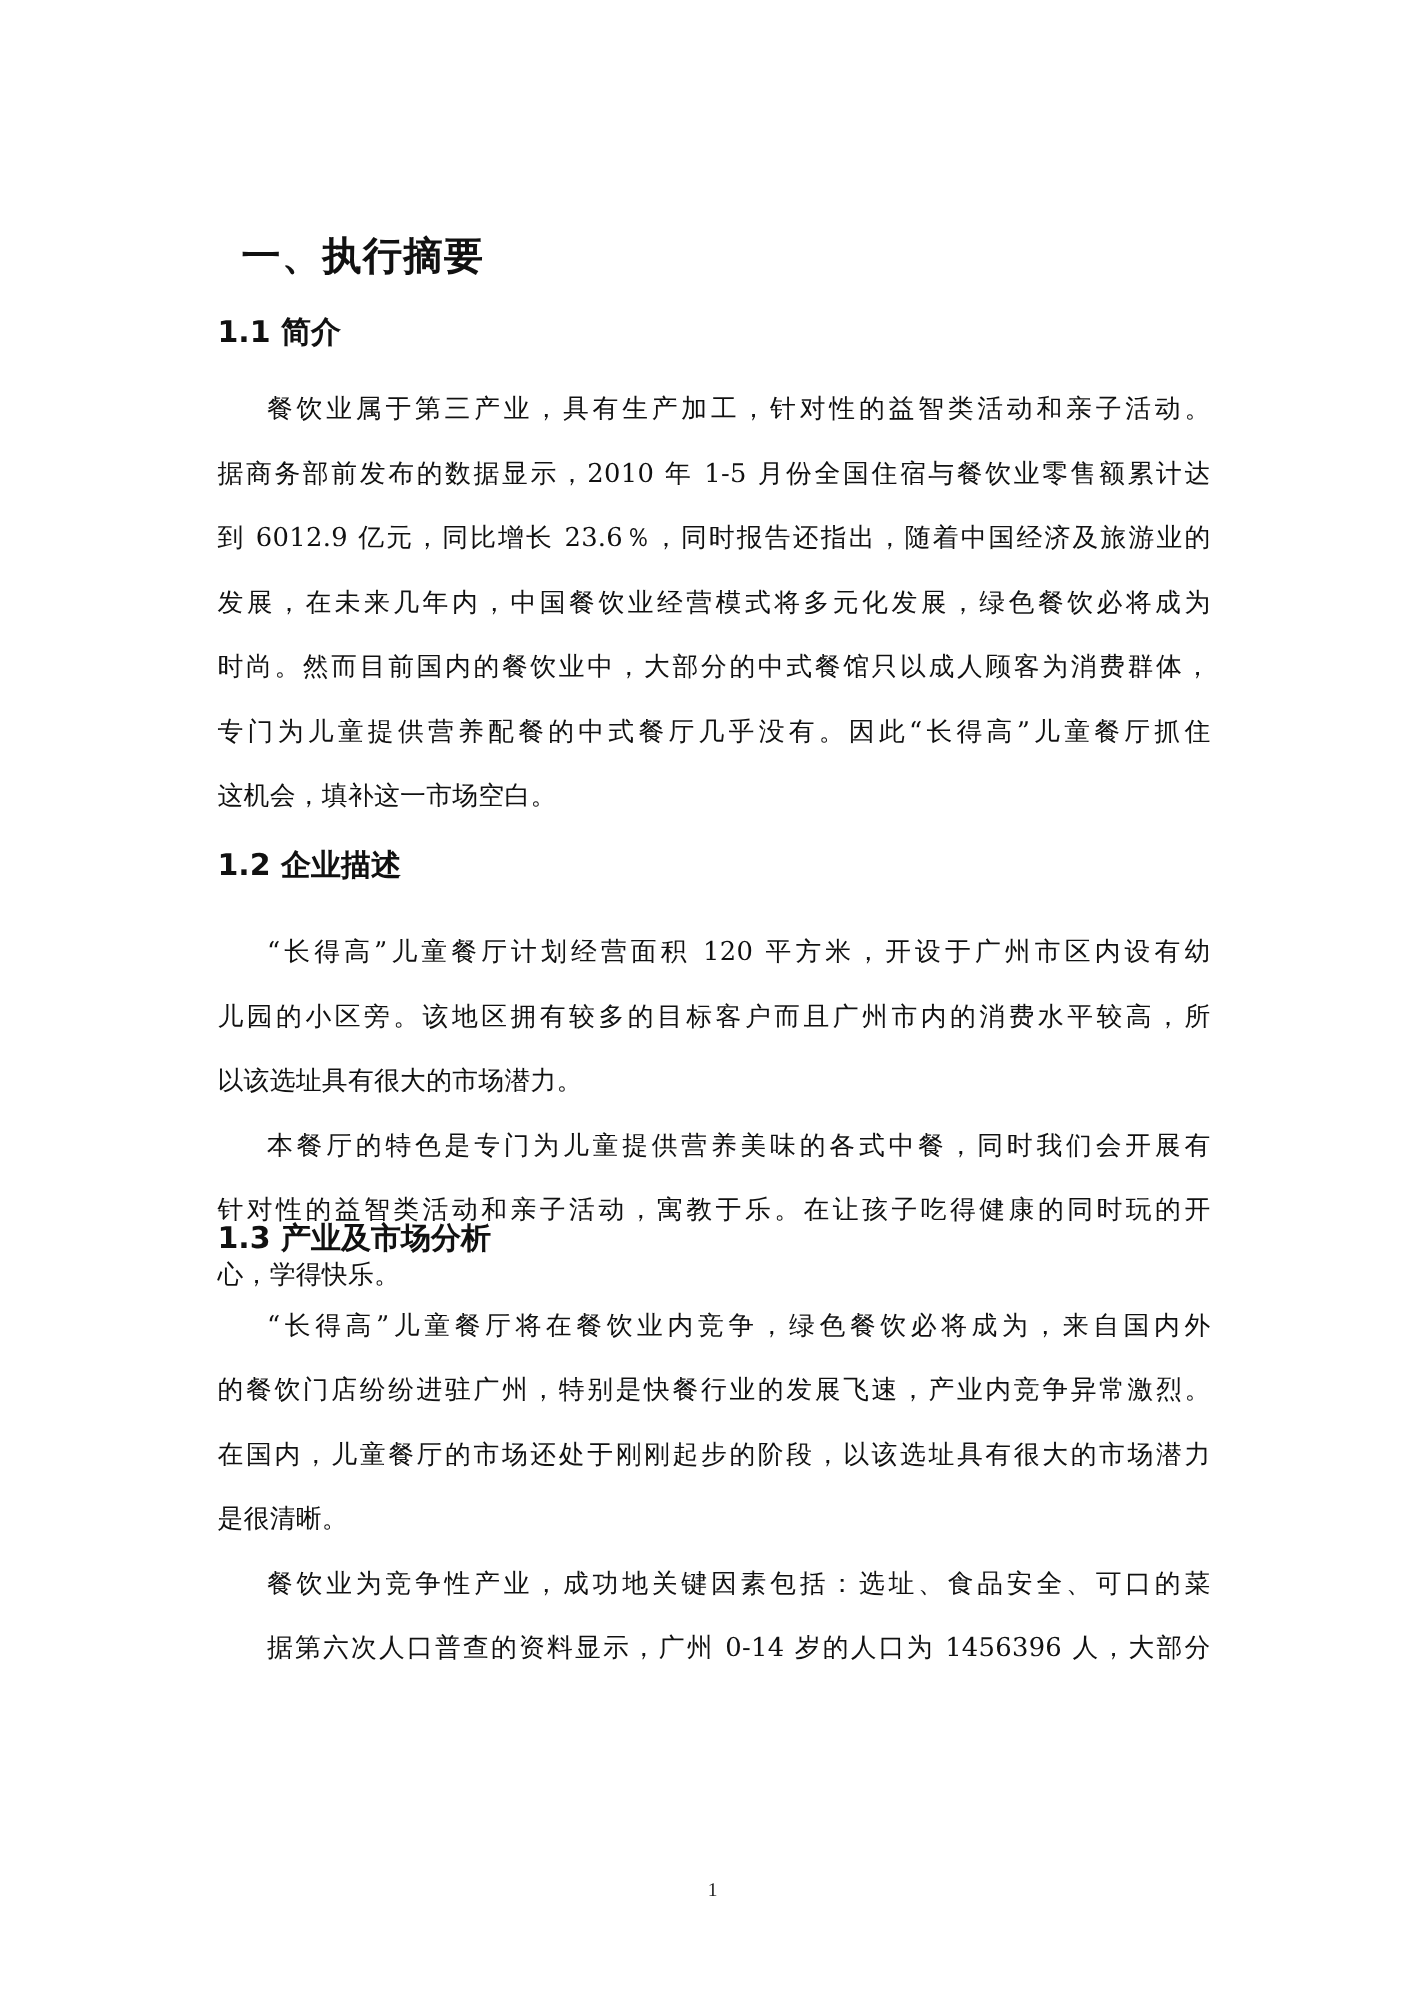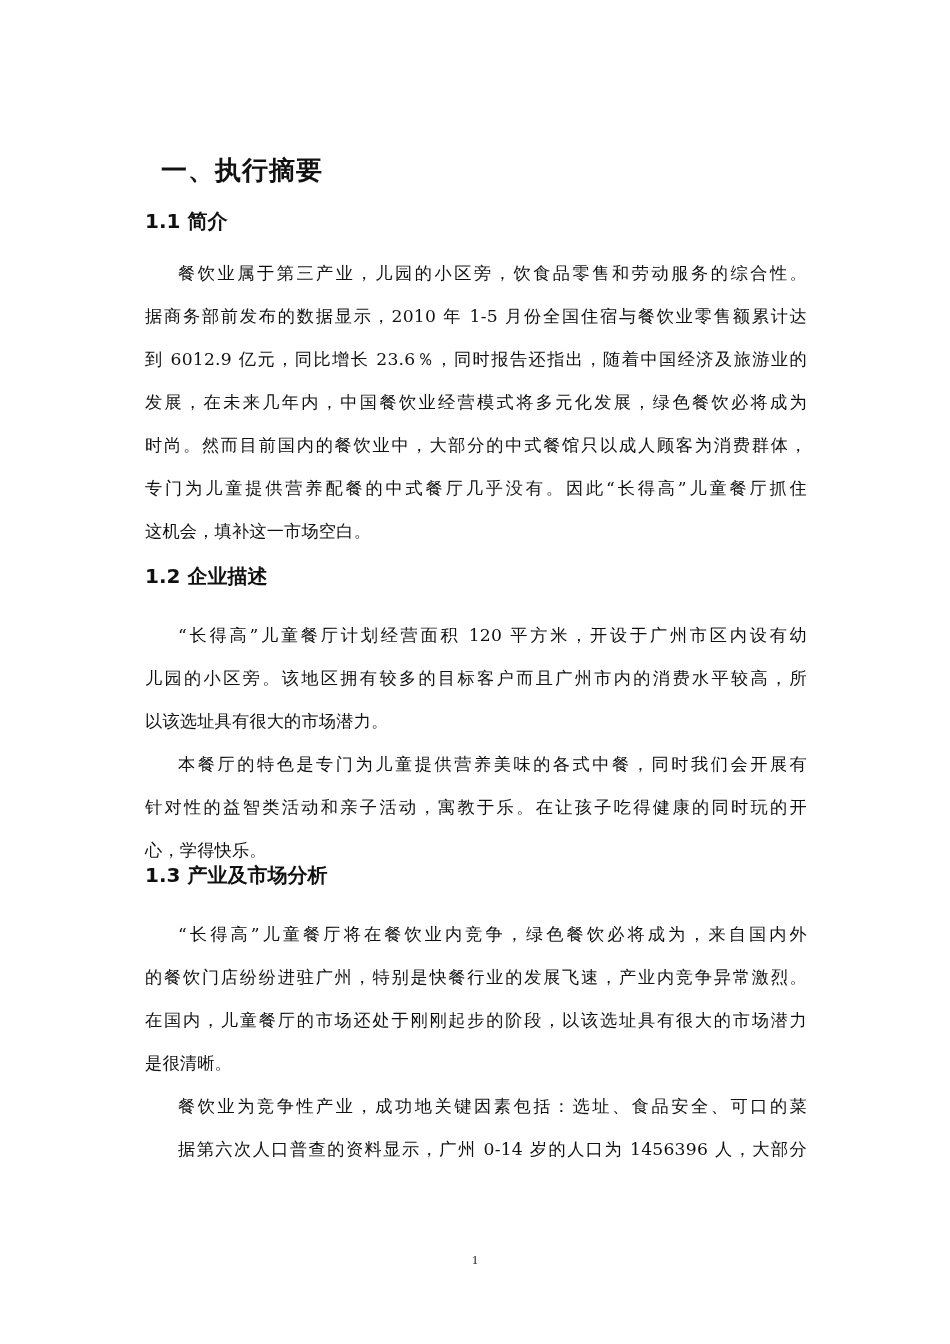--- a/index.html
+++ b/index.html
@@ -82,21 +82,21 @@
 <body>
 
 <div class="page">
 
   <h1 class="chapter-title">一、执行摘要</h1>
 
   <div class="section" style="top:205px;">
     <h2 class="section-title">1.1 简介</h2>
     <div style="height:15px;"></div>
     <p class="para" style="text-indent:0;">
-      <span class="ln first">餐饮业属于第三产业，儿园的小区旁，饮食品零售和劳动服务的综合性。</span>
+      <span class="ln first">餐饮业属于第三产业，具有生产加工，针对性的益智类活动和亲子活动。</span>
       <span class="ln">据商务部前发布的数据显示，2010 年 1-5 月份全国住宿与餐饮业零售额累计达</span>
       <span class="ln">到 6012.9 亿元，同比增长 23.6％，同时报告还指出，随着中国经济及旅游业的</span>
       <span class="ln">发展，在未来几年内，中国餐饮业经营模式将多元化发展，绿色餐饮必将成为</span>
       <span class="ln">时尚。然而目前国内的餐饮业中，大部分的中式餐馆只以成人顾客为消费群体，</span>
       <span class="ln">专门为儿童提供营养配餐的中式餐厅几乎没有。因此“长得高”儿童餐厅抓住</span>
       <span class="ln last">这机会，填补这一市场空白。</span>
     </p>
   </div>
 
   <div class="section" style="top:560px;">
@@ -107,21 +107,21 @@
       <span class="ln">儿园的小区旁。该地区拥有较多的目标客户而且广州市内的消费水平较高，所</span>
       <span class="ln last">以该选址具有很大的市场潜力。</span>
     </p>
     <p class="para" style="text-indent:0;">
       <span class="ln first">本餐厅的特色是专门为儿童提供营养美味的各式中餐，同时我们会开展有</span>
       <span class="ln">针对性的益智类活动和亲子活动，寓教于乐。在让孩子吃得健康的同时玩的开</span>
       <span class="ln last">心，学得快乐。</span>
     </p>
   </div>
 
-  <div class="section" style="top:859px;">
+  <div class="section" style="top:809px;">
     <h2 class="section-title">1.3 产业及市场分析</h2>
     <div style="height:22px;"></div>
     <p class="para" style="text-indent:0;">
       <span class="ln first">“长得高”儿童餐厅将在餐饮业内竞争，绿色餐饮必将成为，来自国内外</span>
       <span class="ln">的餐饮门店纷纷进驻广州，特别是快餐行业的发展飞速，产业内竞争异常激烈。</span>
       <span class="ln">在国内，儿童餐厅的市场还处于刚刚起步的阶段，以该选址具有很大的市场潜力</span>
       <span class="ln last">是很清晰。</span>
     </p>
     <p class="para" style="text-indent:0;">
       <span class="ln first">餐饮业为竞争性产业，成功地关键因素包括：选址、食品安全、可口的菜</span>

